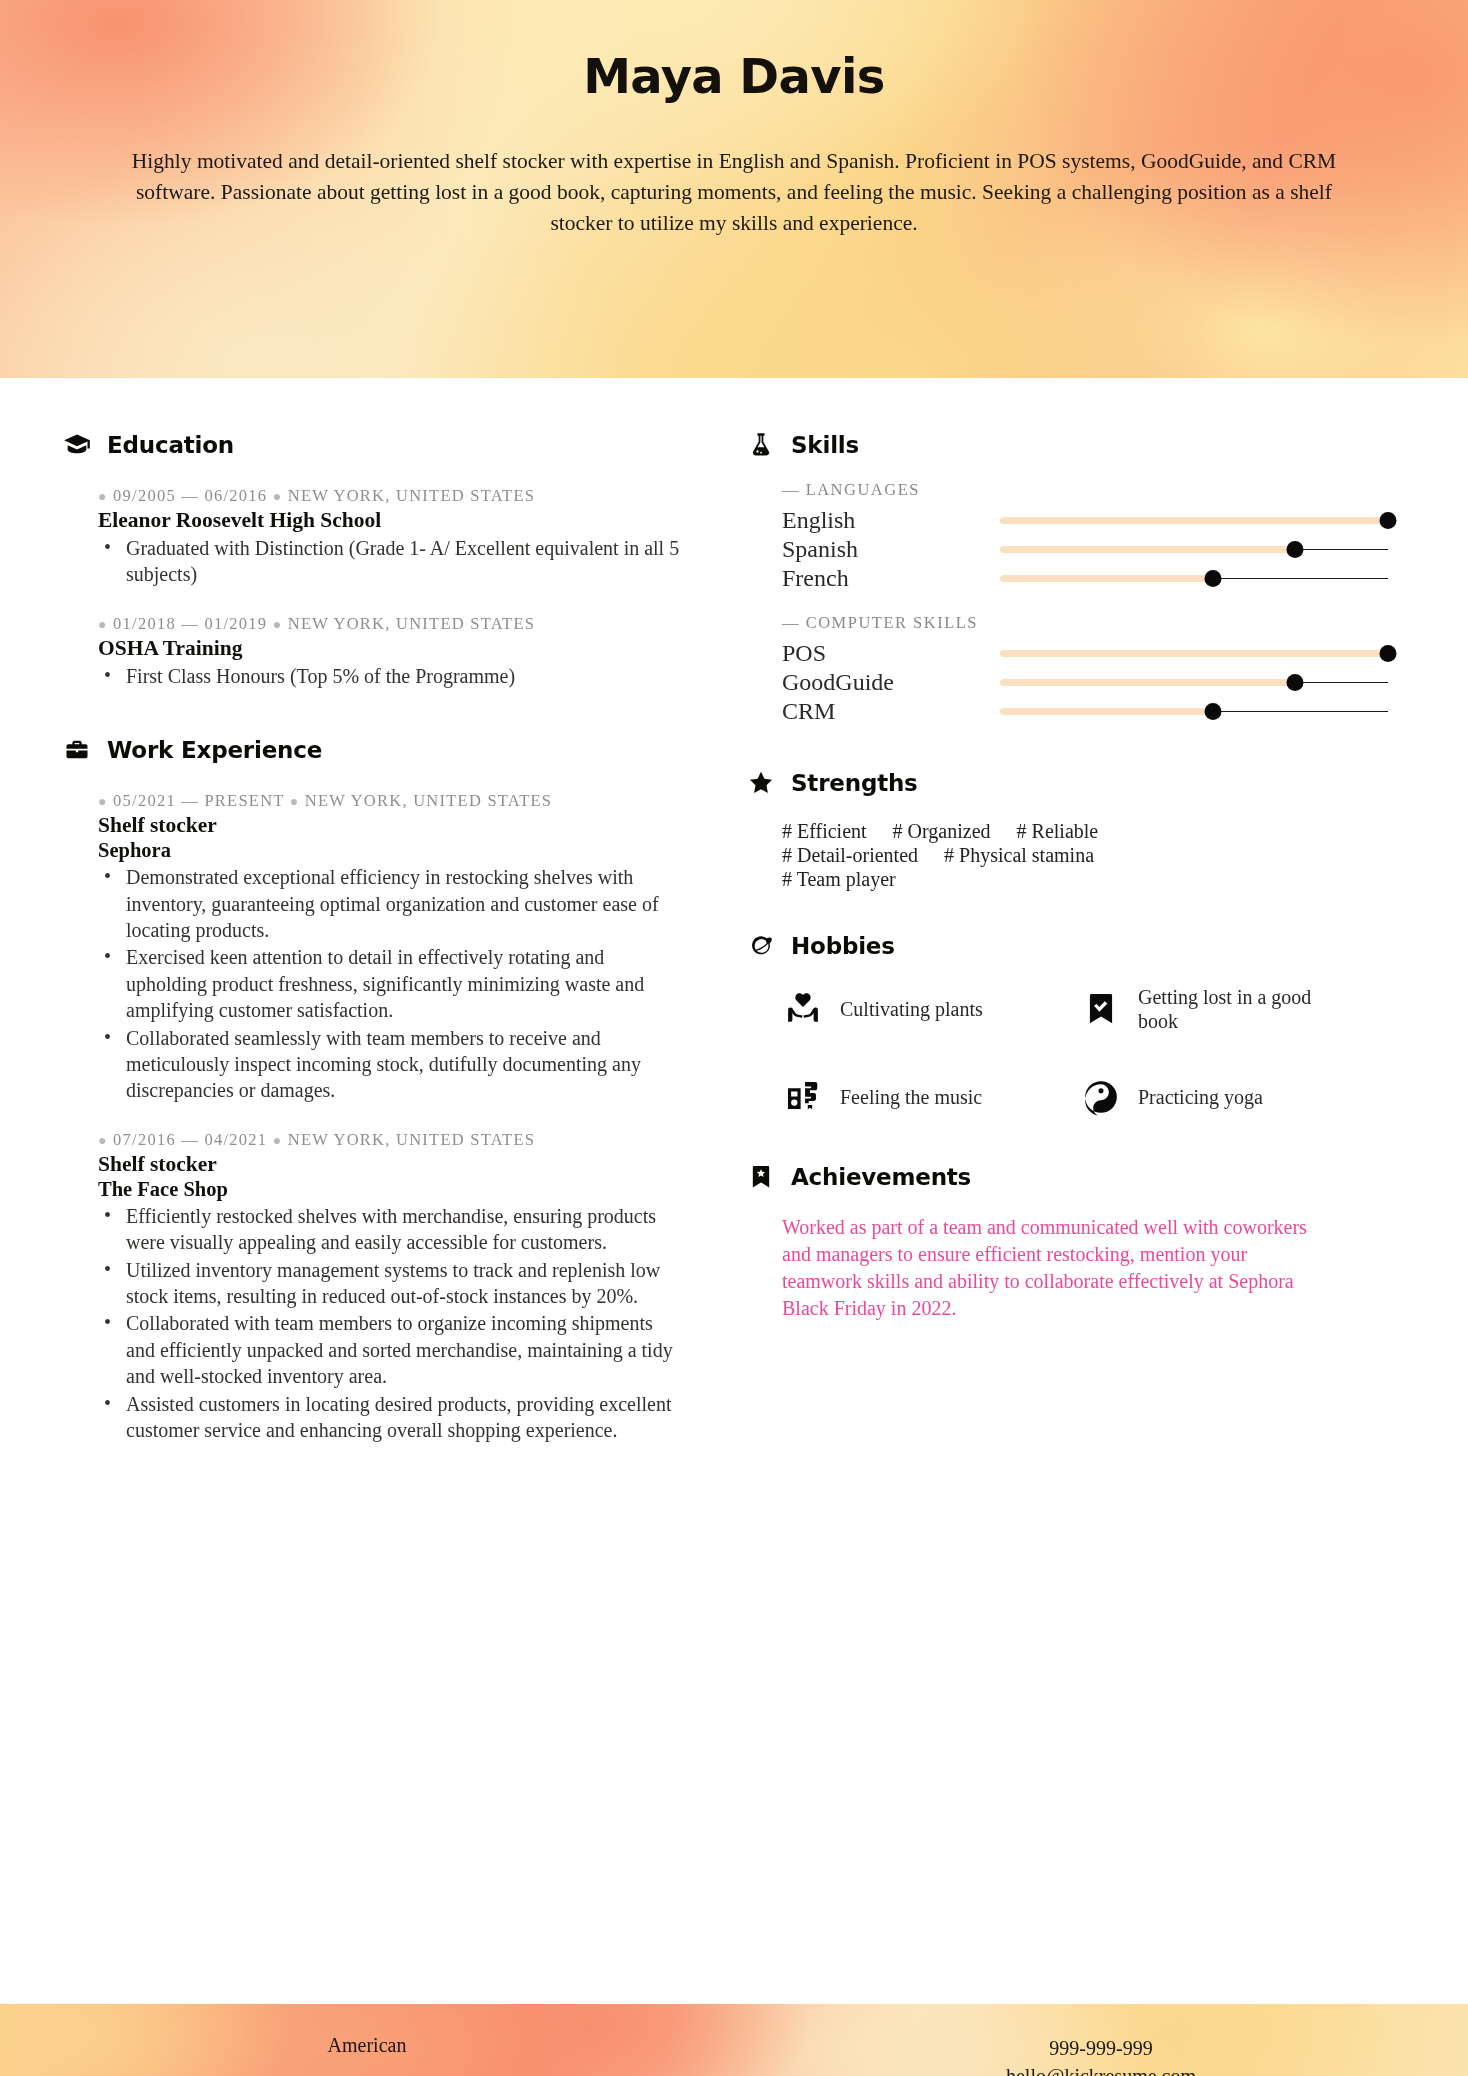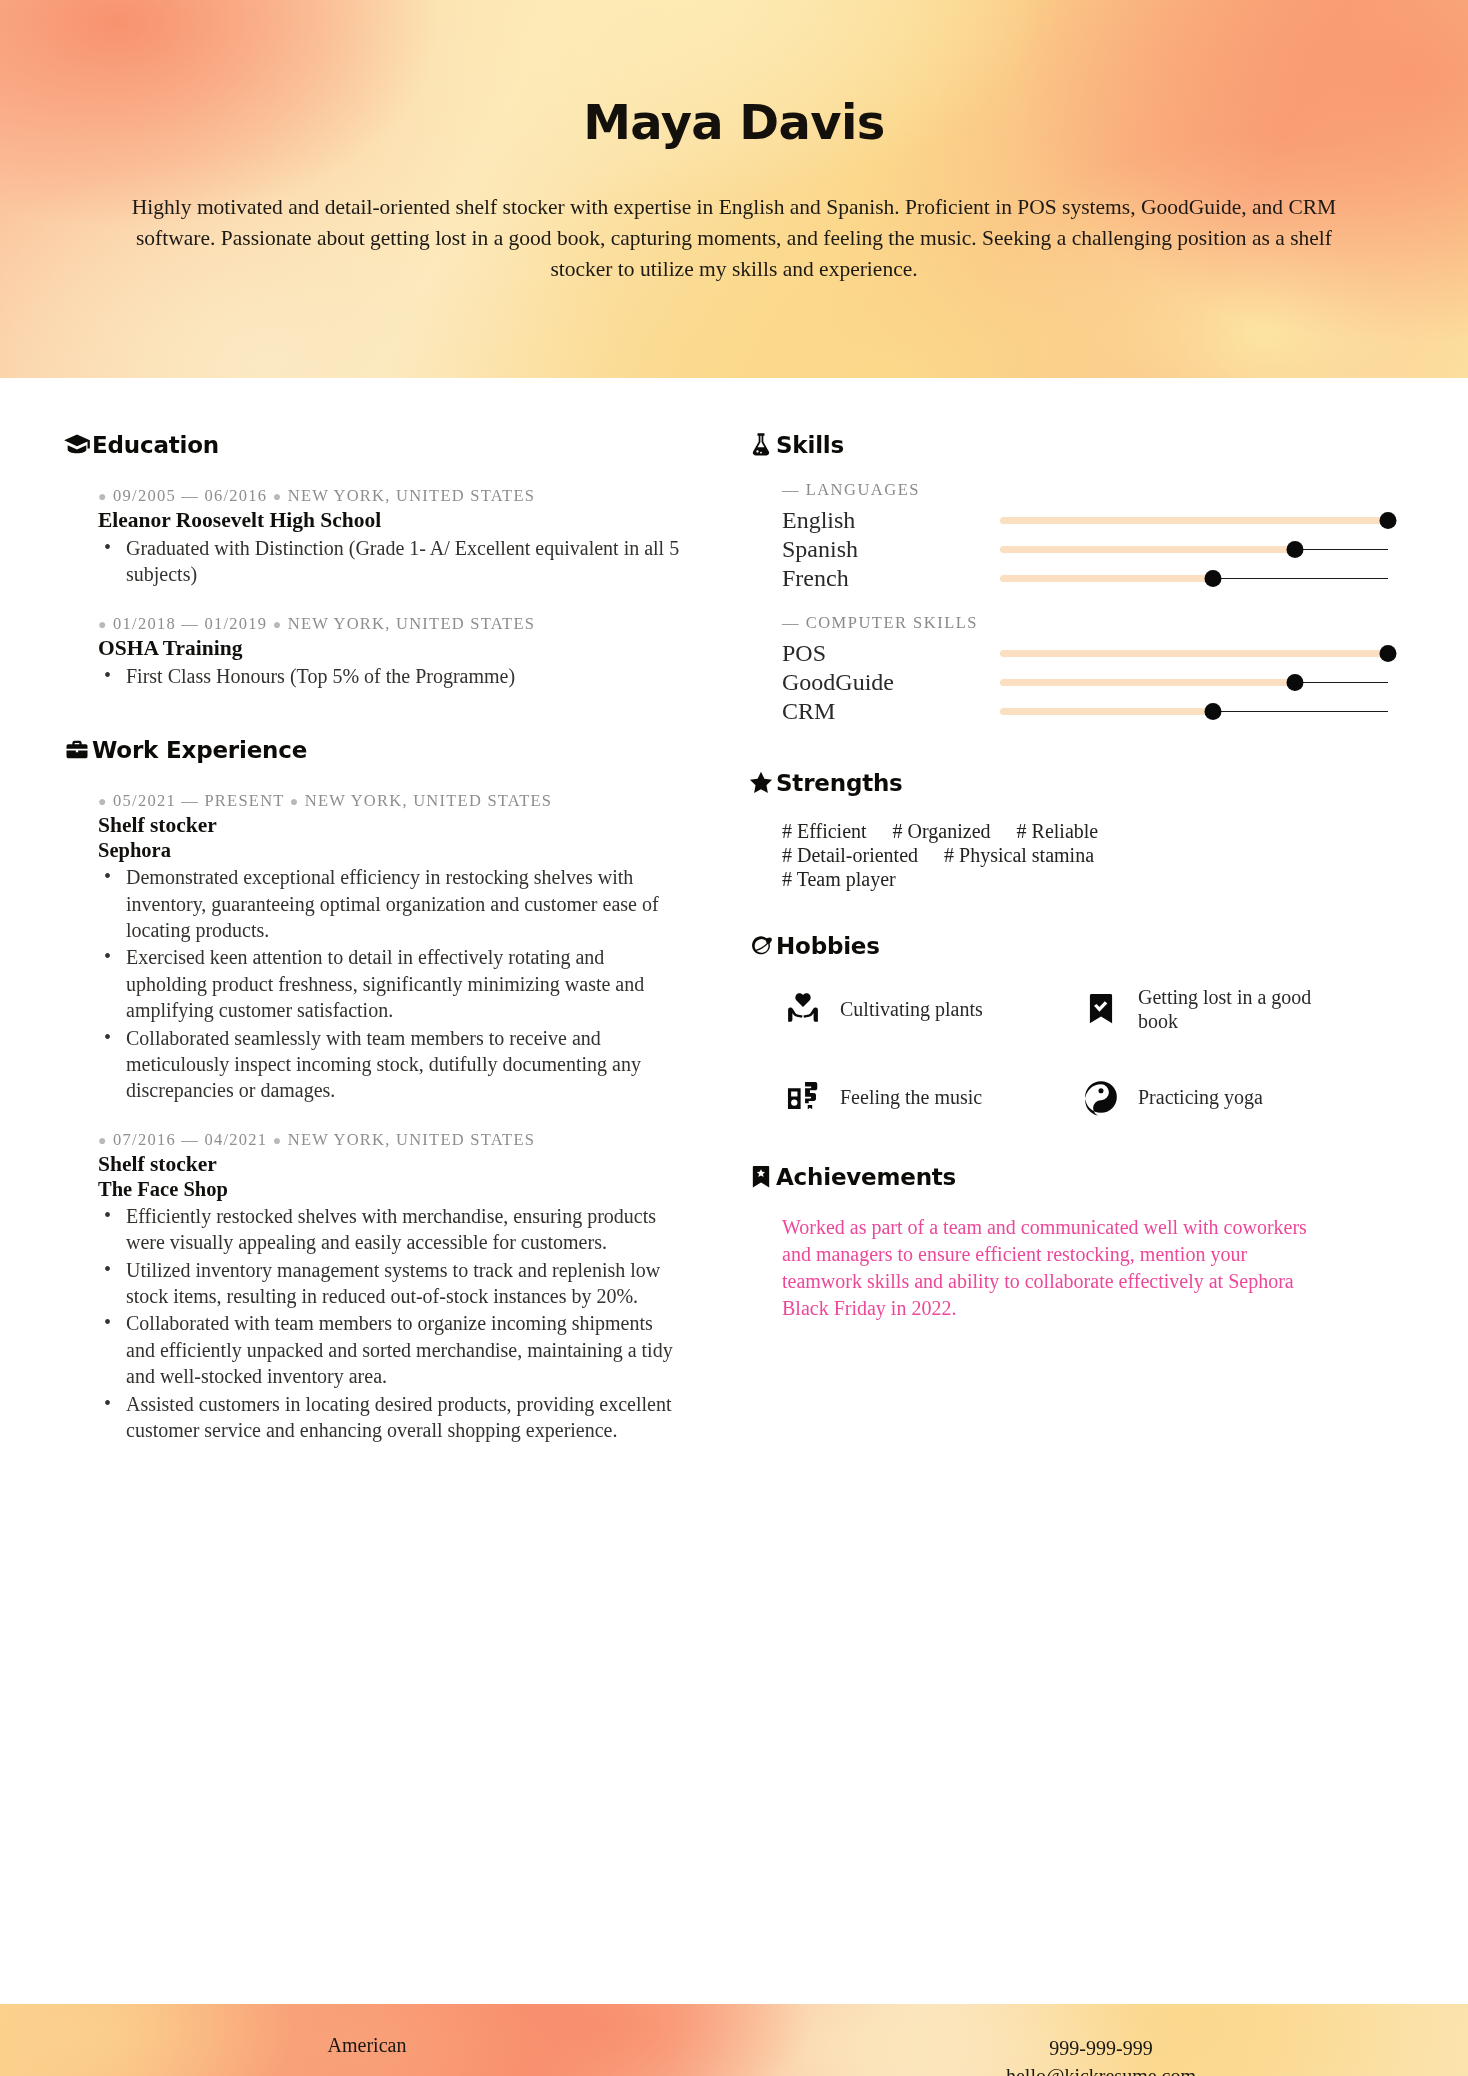--- a/index.html
+++ b/index.html
@@ -28,21 +28,21 @@
       radial-gradient(ellipse 620px 420px at 96% 20%, #f99a72 0%, rgba(249,154,114,0) 64%),
       radial-gradient(ellipse 560px 300px at 46% 0%,  #fdebb4 0%, rgba(253,235,180,0) 66%),
       radial-gradient(ellipse 700px 360px at 60% 100%,#fbd98b 0%, rgba(251,217,139,0) 70%),
       radial-gradient(ellipse 520px 300px at 18% 96%, #fbe9c2 0%, rgba(251,233,194,0) 70%),
       radial-gradient(ellipse 420px 280px at 86% 88%, #fde7a8 0%, rgba(253,231,168,0) 70%),
       linear-gradient(115deg, #fbbf9a 0%, #fce9b9 34%, #fbd78c 58%, #f9a179 82%, #fcdc9a 100%);
   }
   .header-inner {
     position: relative;
     z-index: 2;
-    padding-top: 98px;
+    padding-top: 52px;
     text-align: center;
   }
   .name {
     font-family: "DejaVu Sans", sans-serif;
     font-weight: 700;
     font-size: 48px;
     letter-spacing: -0.6px;
     color: #14100c;
     line-height: 1;
   }
@@ -61,20 +61,21 @@
     padding: 0;
     height: 1498px;
   }
   .col-left  { width: 730px; padding: 28px 46px 0 62px; }
   .col-right { width: 738px; padding: 28px 80px 0 16px; }
 
   
   .sec-head {
     display: flex;
     align-items: center;
+    gap: 15px;
     margin-top: 24px;
     margin-bottom: 6px;
   }
   .sec-head .ico { width: 30px; height: 30px; display: flex; align-items: center; justify-content: center; }
   .sec-head .ico svg { width: 28px; height: 28px; fill: #0d0b08; }
   .sec-title {
     font-family: "DejaVu Sans", sans-serif;
     font-weight: 700;
     font-size: 23px;
     color: #0d0b08;

